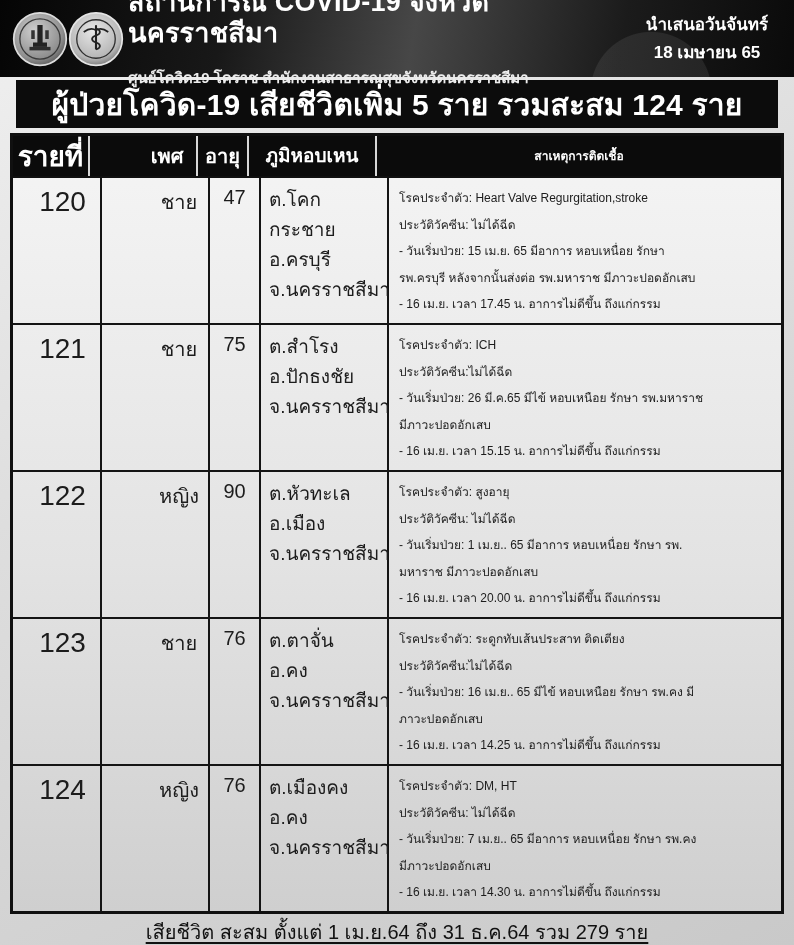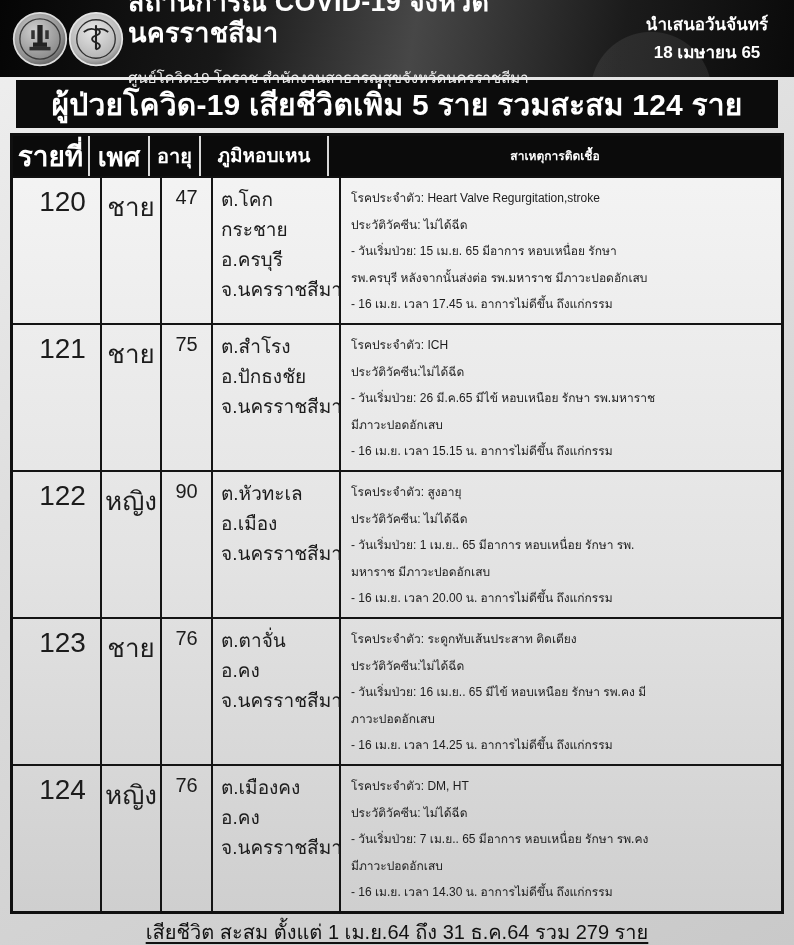--- a/index.html
+++ b/index.html
@@ -15,21 +15,21 @@
   .topbar{
     height:77px;display:flex;align-items:center;padding:0 12px;
     background:
       radial-gradient(circle at 82% 120%, rgba(255,255,255,.08) 0 60px, transparent 61px),
       linear-gradient(100deg,#050505 0%,#181818 28%,#474747 52%,#1b1b1b 78%,#0a0a0a 100%);
     color:#ffffff;
   }
   .logo{width:56px;height:56px;flex:0 0 auto;}
   .titles{flex:1;min-width:0;padding-left:4px;}
   .main-title{font-size:27px;font-weight:bold;line-height:1.15;letter-spacing:.2px;}
-  .subtitle{font-size:15px;font-weight:normal;color:#ededed;margin-top:17px;}
+  .subtitle{font-size:15px;font-weight:bold;color:#ededed;margin-top:17px;}
   .presented{width:150px;text-align:center;font-weight:bold;font-size:17px;line-height:1.6;}
   
   .banner{
     margin:3px 16px 0;height:48px;background:#0c0c0c;color:#fff;
     display:flex;align-items:center;justify-content:center;
     font-size:30px;font-weight:bold;letter-spacing:.2px;
   }
   
   .tbl{
     margin:5px 10px 0;border:3px solid #101010;
@@ -43,21 +43,21 @@
     display:flex;align-items:center;justify-content:center;
     border-right:2px solid #d8d8d8;padding:0 4px;
   }
   .thead .cell:last-child{border-right:none;}
   .trow{display:flex;height:145px;overflow:hidden;border-bottom:2px solid #141414;padding-left:12px;}
   .trow:last-child{border-bottom:none;}
   .cell{box-sizing:border-box;}
   .trow .cell{border-right:2px solid #141414;color:#1c1c1c;}
   .trow .cell:last-child{border-right:none;}
   .col-no{width:77px;text-align:center;padding-top:8px;font-size:28px;}
-  .col-sex{width:60px;text-align:center;padding-top:8px;font-size:26px;}
+  .col-sex{width:60px;text-align:center;padding-top:8px;font-size:20px;margin-left:48px;}
   .col-age{width:51px;text-align:center;padding-top:8px;font-size:20px;}
   .col-home{width:128px;padding:7px 6px 0 8px;font-size:19px;line-height:30px;}
   .col-cause{flex:1;padding:7px 8px 0 10px;font-size:12px;line-height:26.5px;}
   
   .footer{text-align:center;color:#111;}
   .footer .summary{
     margin-top:2px;font-size:20px;
     text-decoration:underline;text-underline-offset:3px;
   }
 </style>

